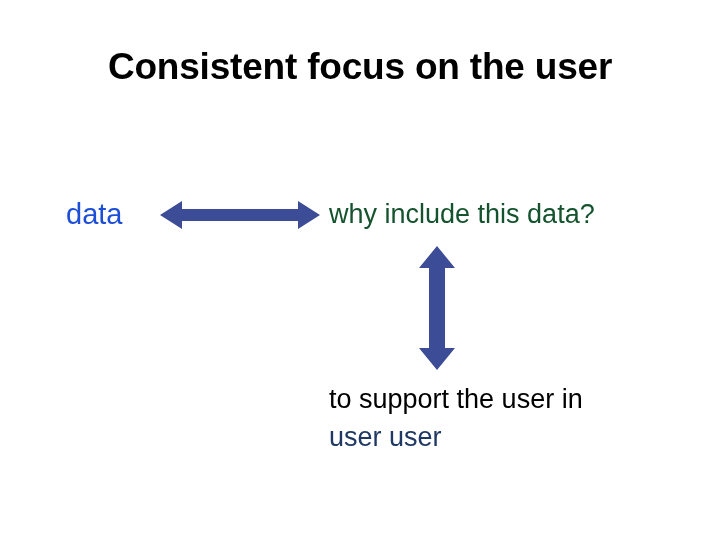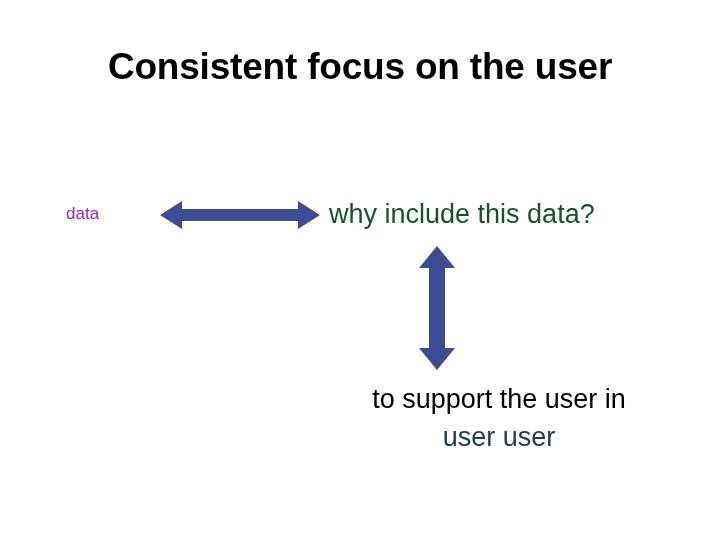--- a/index.html
+++ b/index.html
@@ -41,42 +41,41 @@
     font-size: 27px;
     color: #000000;
     line-height: 36px;
     white-space: nowrap;
   }
 
   .label-data {
     position: absolute;
     left: 66px;
     top: 196px;
-    font-size: 17px;
-    color: #a21caf;
+    font-size: 29px;
+    color: #1d4ed8;
     line-height: 36px;
     white-space: nowrap;
   }
 
   .label-question {
     position: absolute;
     left: 329px;
     top: 196px;
     font-size: 27px;
     color: #14532d;
     line-height: 36px;
     white-space: nowrap;
   }
 
   .answer-block {
     position: absolute;
     left: 329px;
     top: 380px;
     width: 340px;
-    text-align: center;
   }
   .answer-line {
     font-size: 27px;
     line-height: 38px;
     color: #000000;
     white-space: nowrap;
   }
   .answer-line.accent {
     color: #1F3864;
   }

